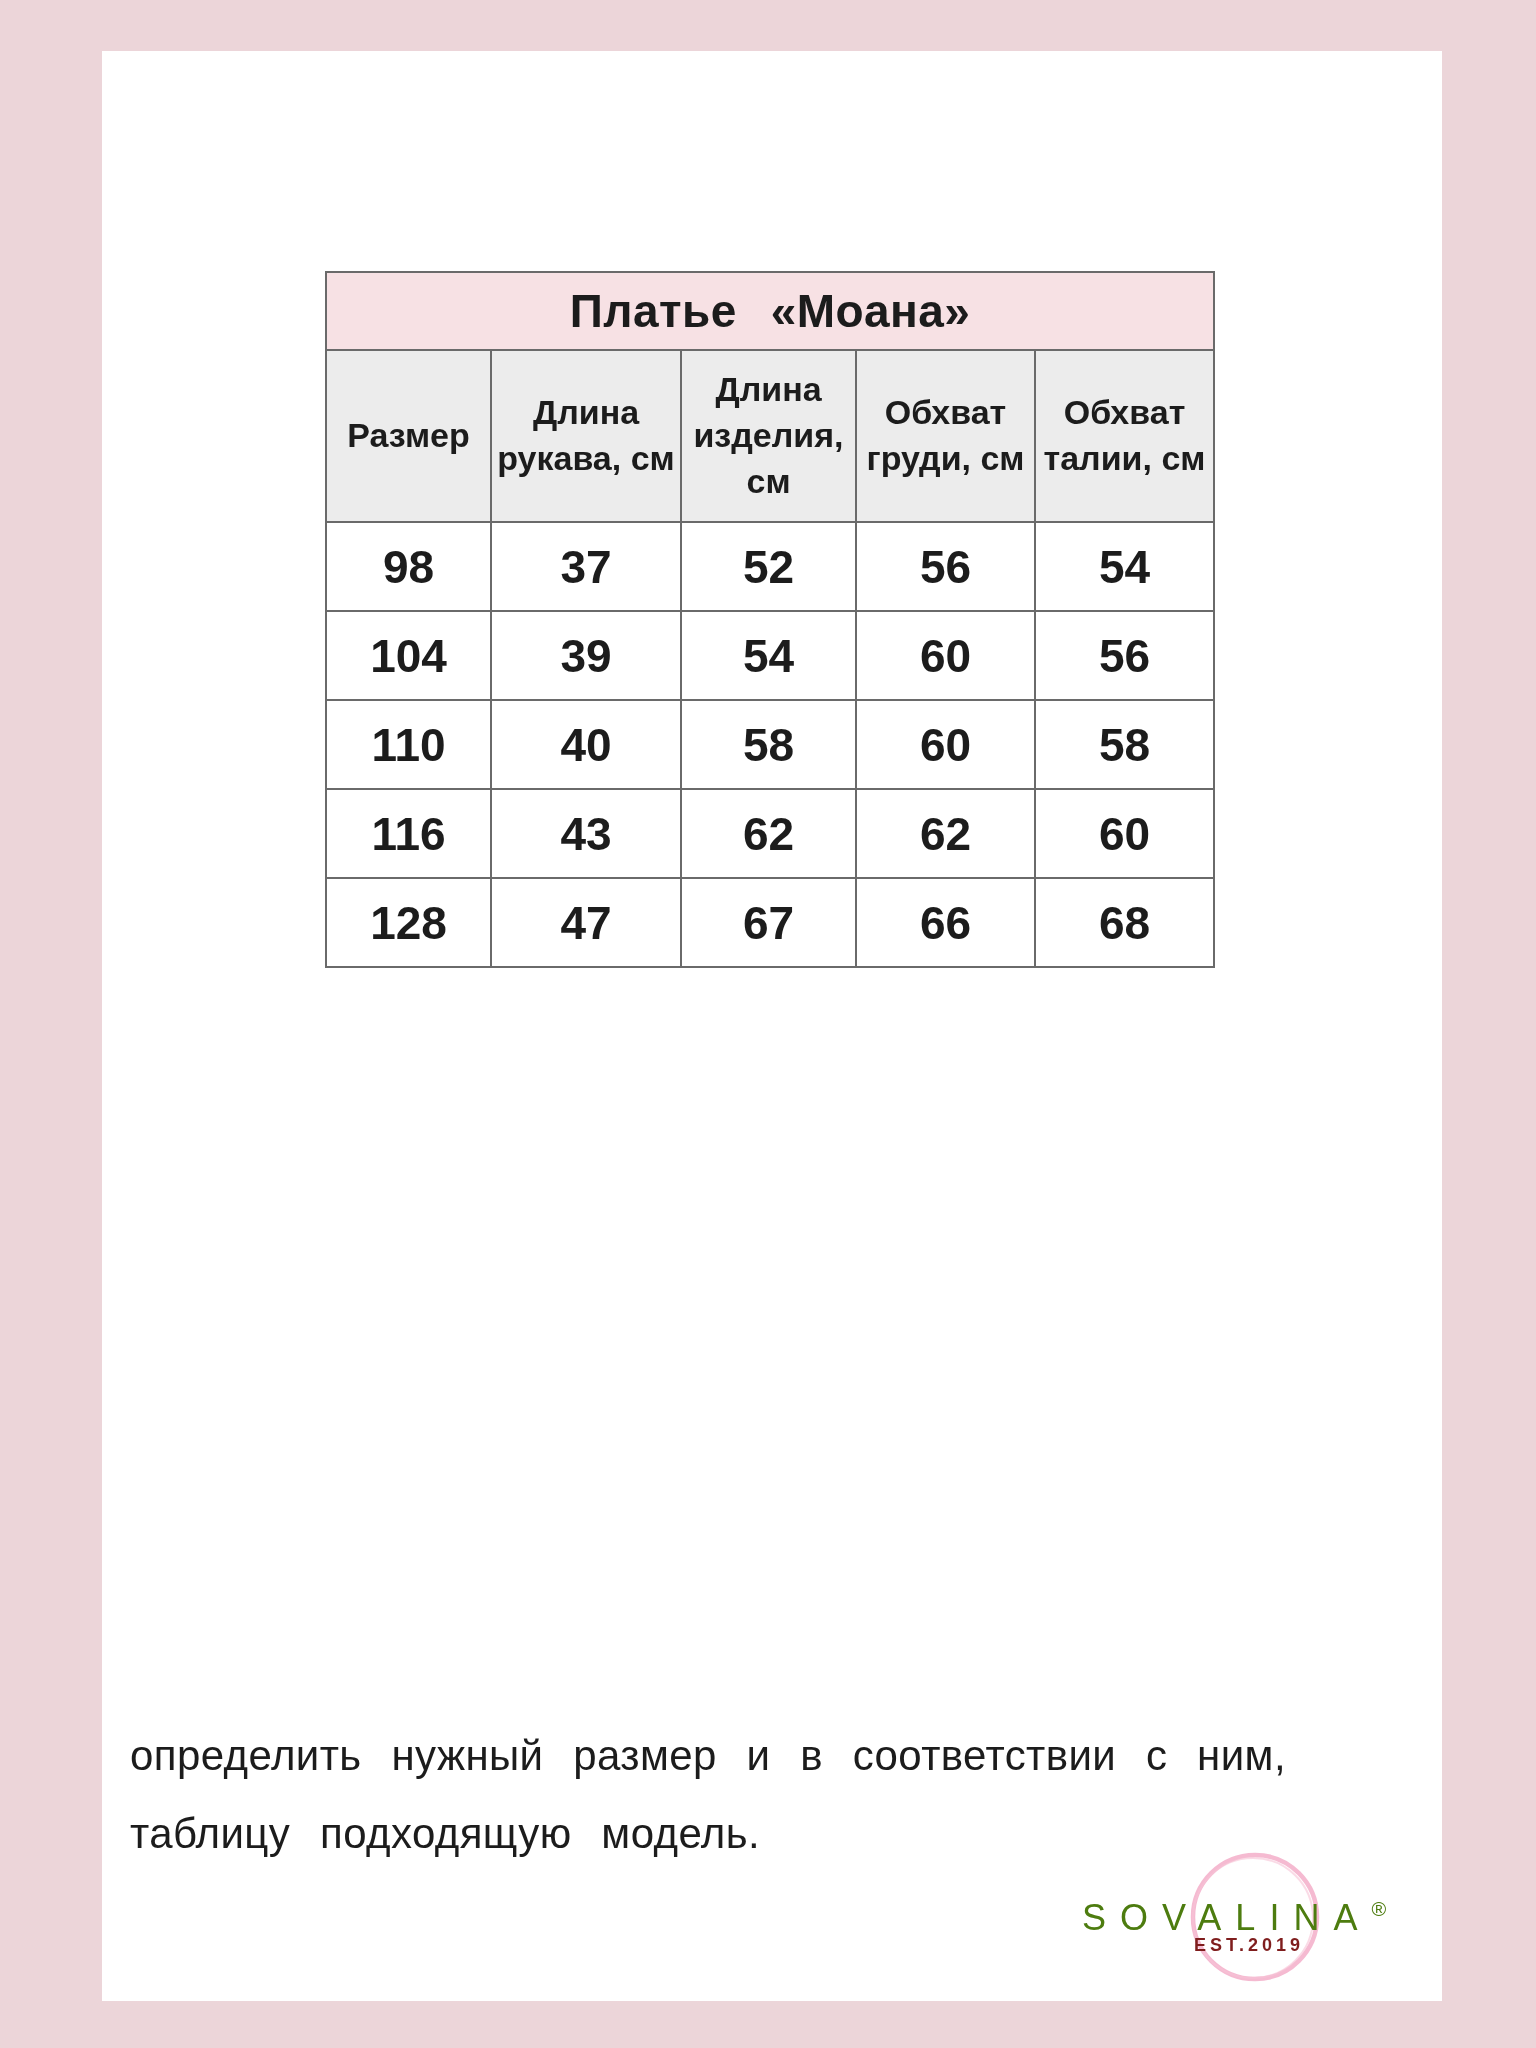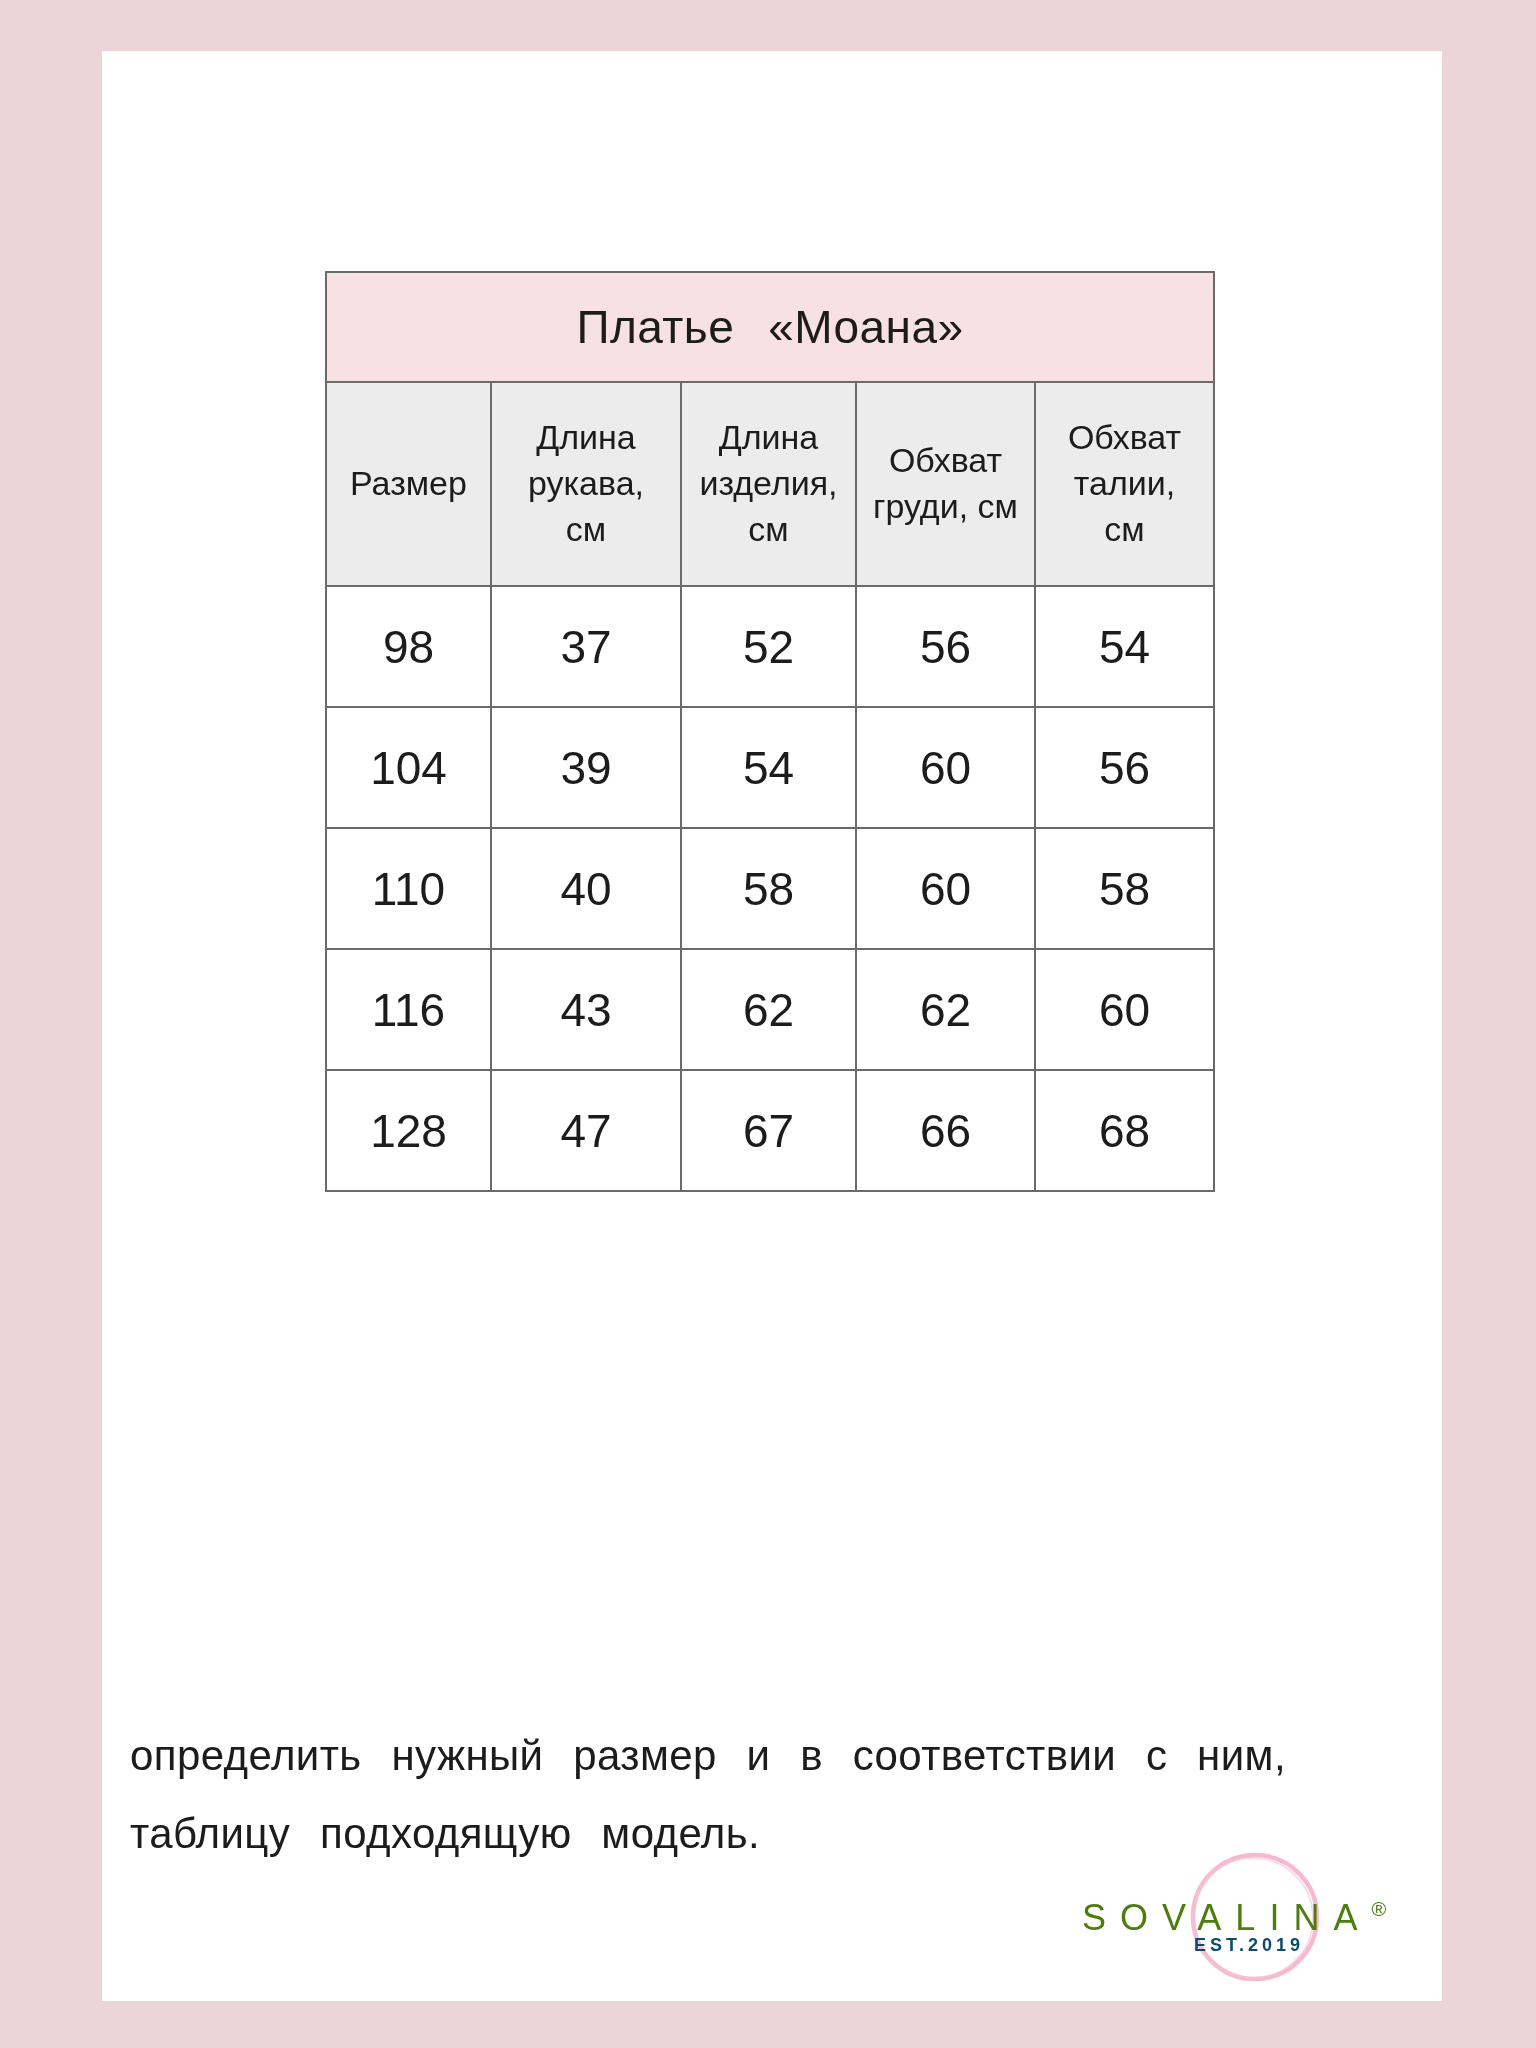--- a/index.html
+++ b/index.html
@@ -31,22 +31,22 @@
     top: 220px;
     width: 888px;
     border-collapse: collapse;
     table-layout: fixed;
     font-stretch: condensed;
   }
   table.size-table td, table.size-table th {
     border: 2px solid #6a6a6a;
     text-align: center;
     vertical-align: middle;
-    padding: 16px;
-    font-weight: normal;
+    padding: 0;
+    font-weight: bold;
   }
   tr.title-row td {
     height: 76px;
     background: #f7e1e4;
     font-size: 46px;
     word-spacing: 0.45em;
     letter-spacing: 0.01em;
   }
   tr.header-row th {
     height: 170px;
@@ -102,21 +102,21 @@
     vertical-align: 14px;
     letter-spacing: 0;
   }
   .logo-est {
     position: absolute;
     left: 112px;
     top: 94px;
     font-size: 18px;
     font-weight: bold;
     letter-spacing: 4px;
-    color: #0c4a6e;
+    color: #7f1d1d;
     white-space: nowrap;
   }
 </style>
 </head>
 <body>
 
 <div class="page">
 
   <table class="size-table">
     <colgroup>

